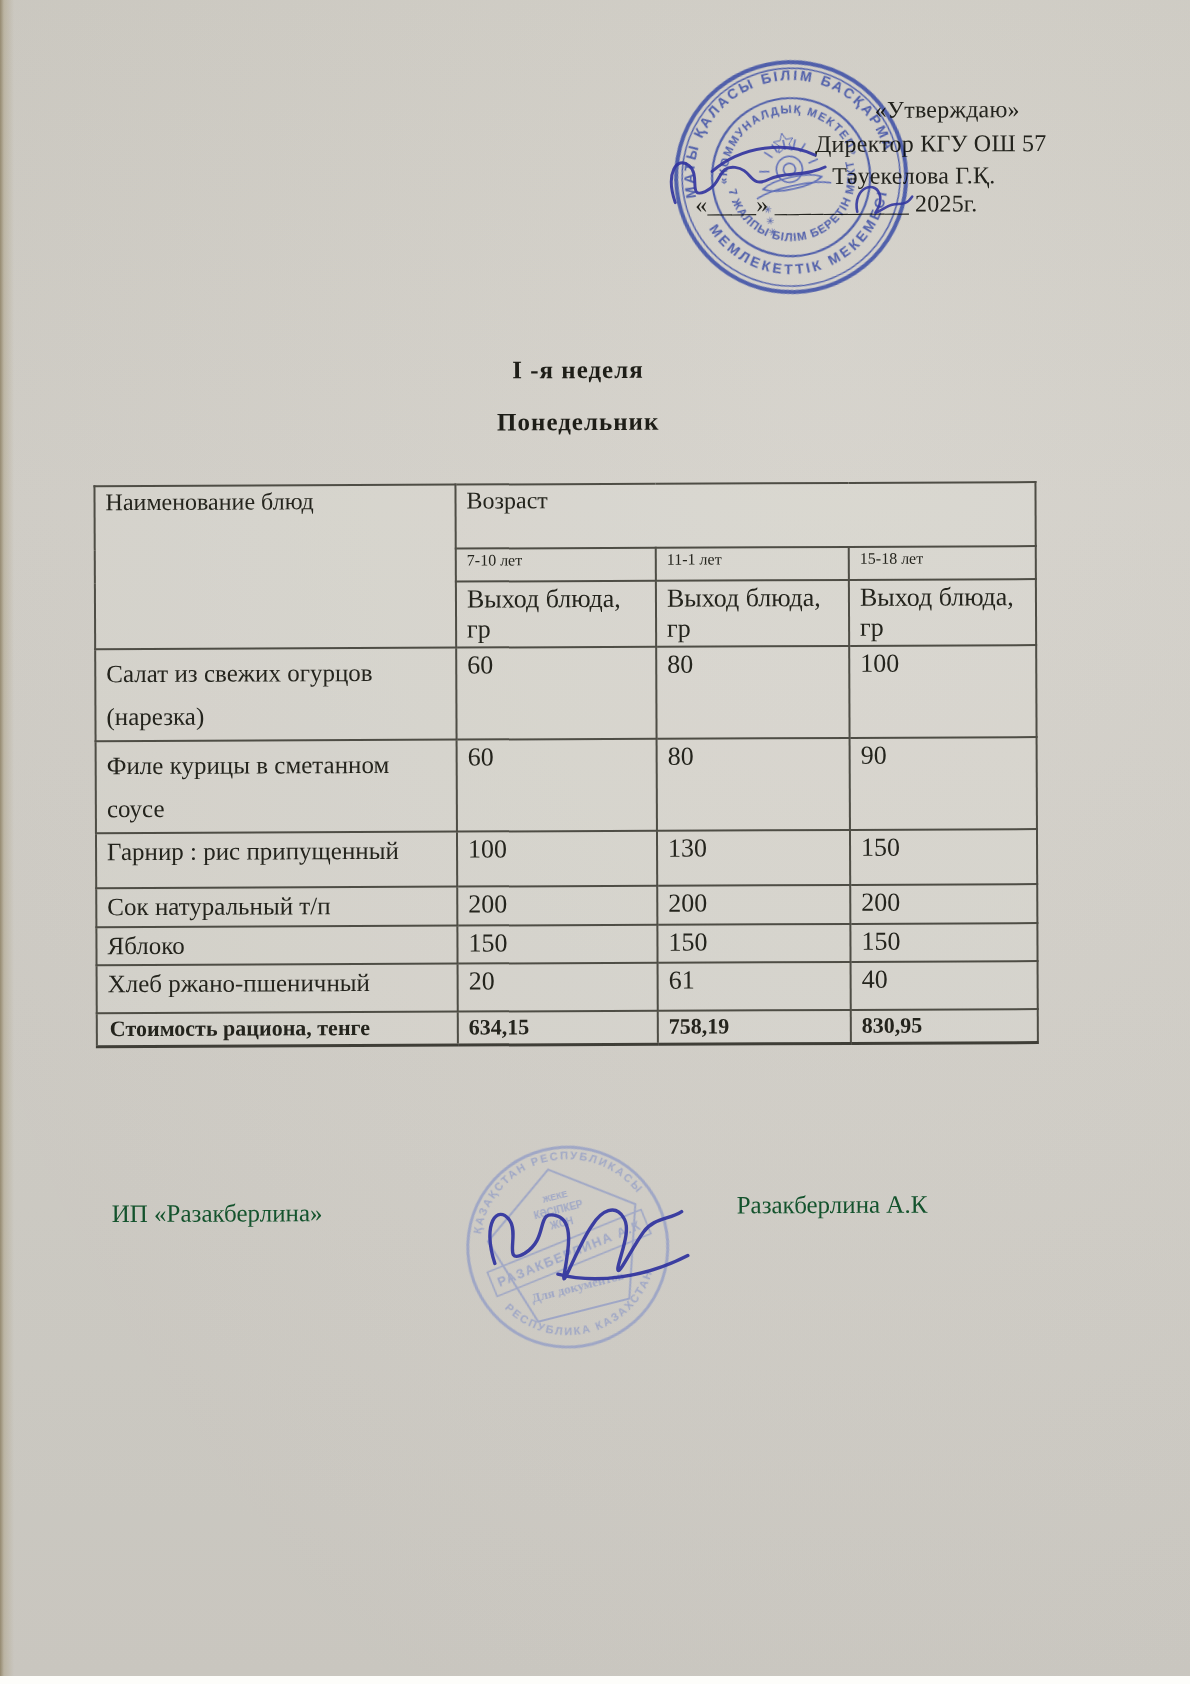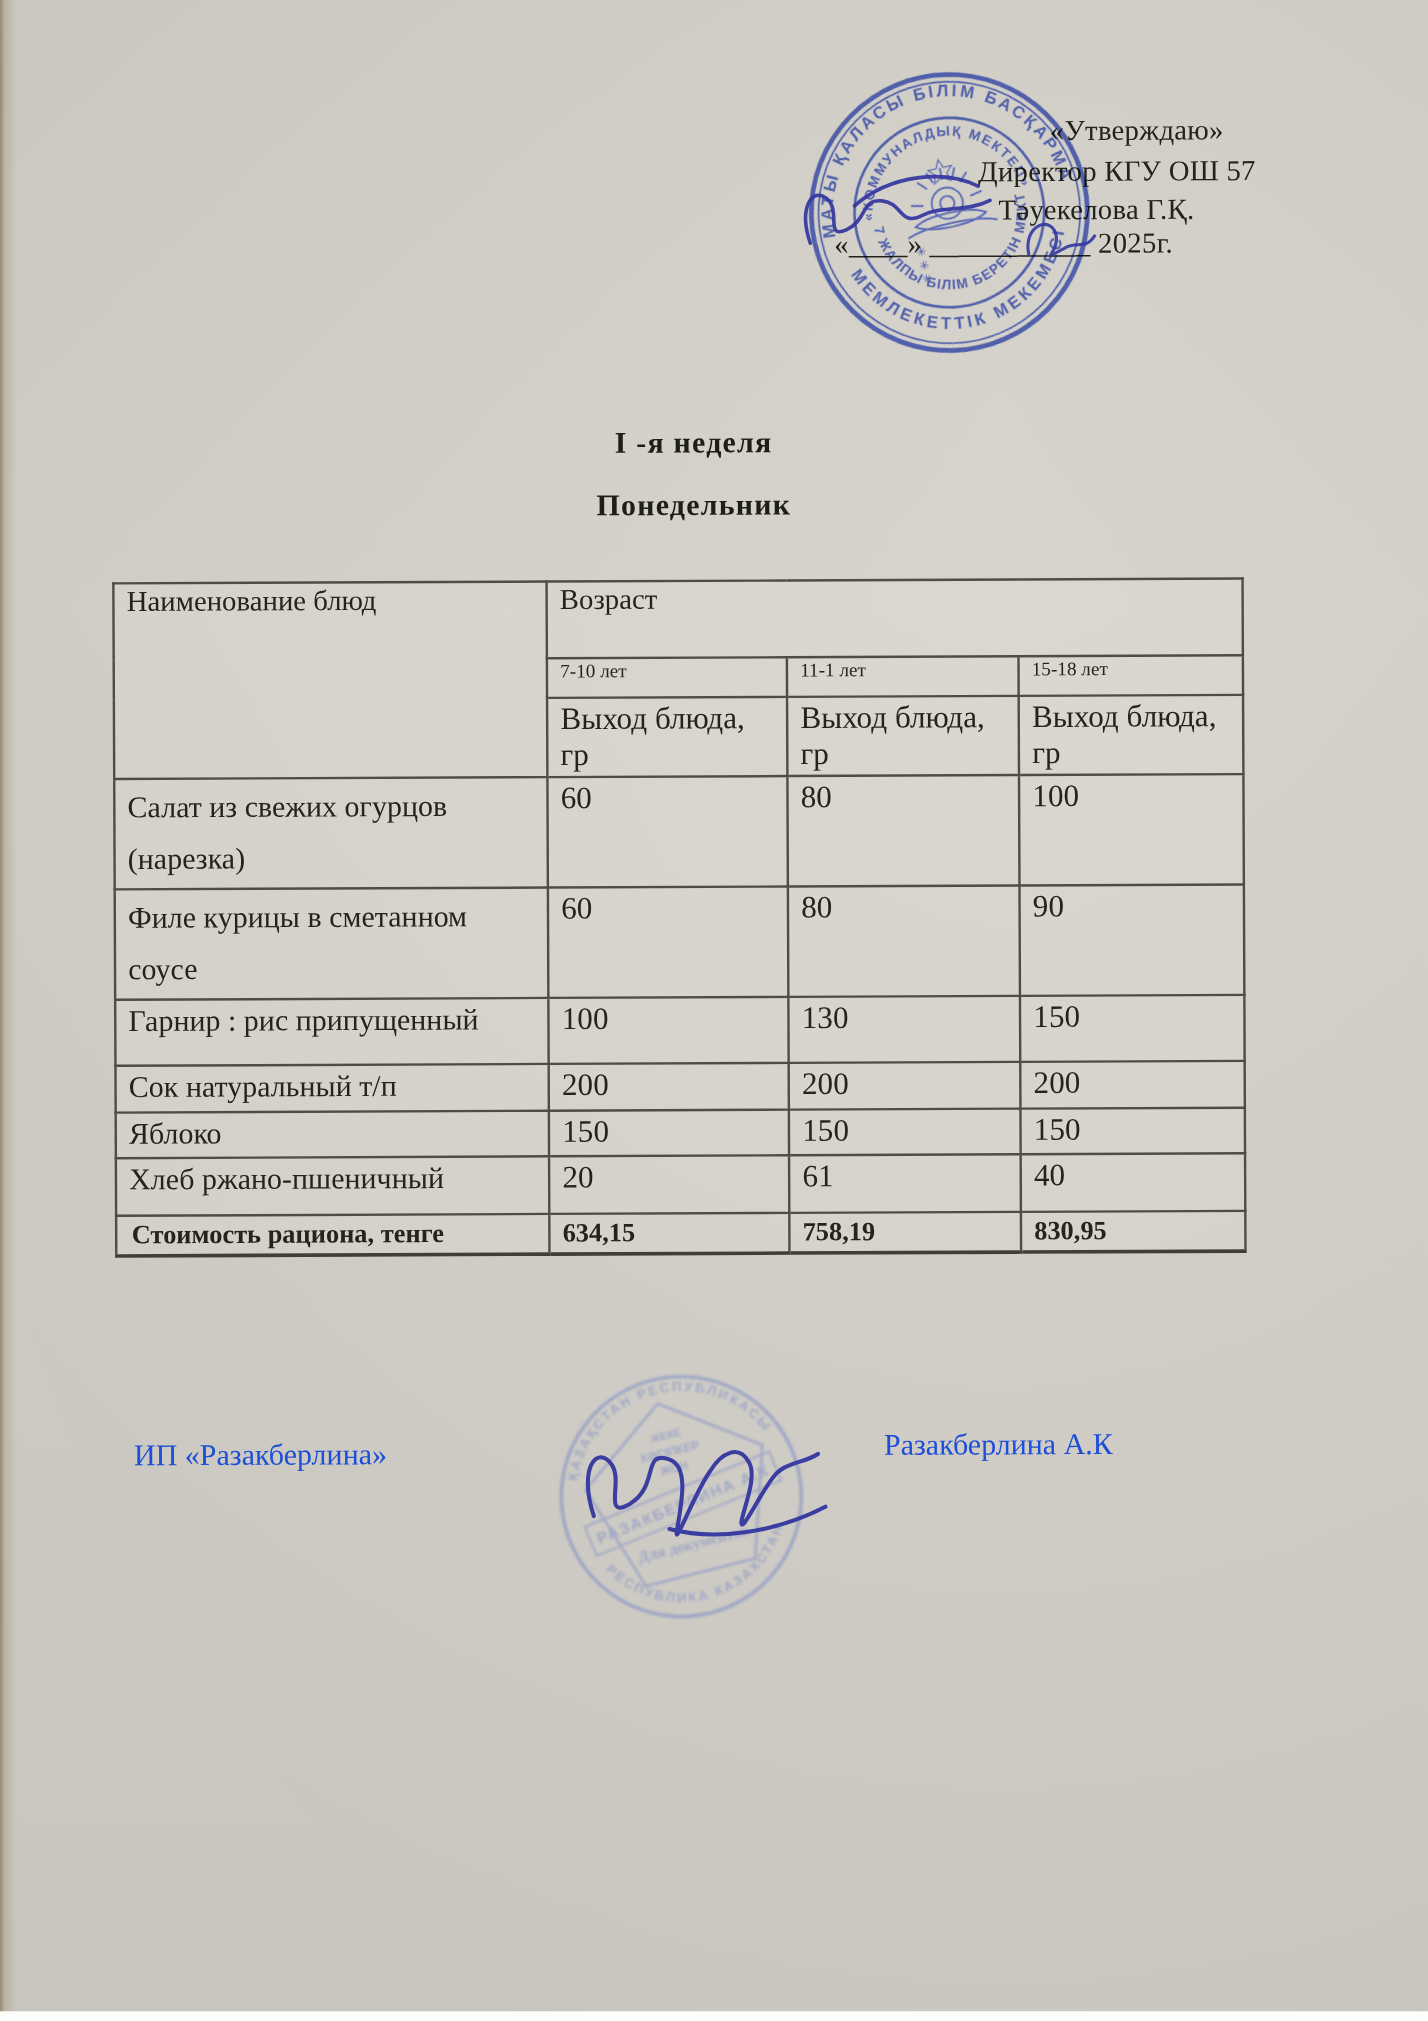--- a/index.html
+++ b/index.html
@@ -23,21 +23,21 @@
   th.age{font-size:16px;font-weight:bold;vertical-align:middle;height:27px;}
   th.out{font-size:26px;font-weight:bold;vertical-align:middle;height:21px;font-family:Liberation Serif, serif;}
   td.dish{font-size:25px;padding-left:12px;padding-top:4px;line-height:1.3;}
   td.dish.tall{line-height:1.72;}
   td.num{font-size:26px;text-align:center;padding-top:4px;}
   tr#total-row td{font-weight:bold;border-bottom:3px solid #3f3e37;}
   tr#total-row td.label{font-size:22px;padding-left:12px;height:27px;}
   tr#total-row td.num{font-size:22px;}
   .stamp{position:absolute;mix-blend-mode:multiply;}
   .sig{position:absolute;}
-  .footer-line{font-size:25px;color:#1d4ed8;}
+  .footer-line{font-size:25px;color:#14532d;}
 </style>
 </head>
 <body>
 
 <div id="page">
   <div class="paper"></div>
   <div class="tilt">
 
     <div class="line approval-line" style="left:878px;top:98px;">«Утверждаю»</div>
     <div class="line approval-line" style="left:818px;top:132px;">Директор КГУ ОШ 57</div>

